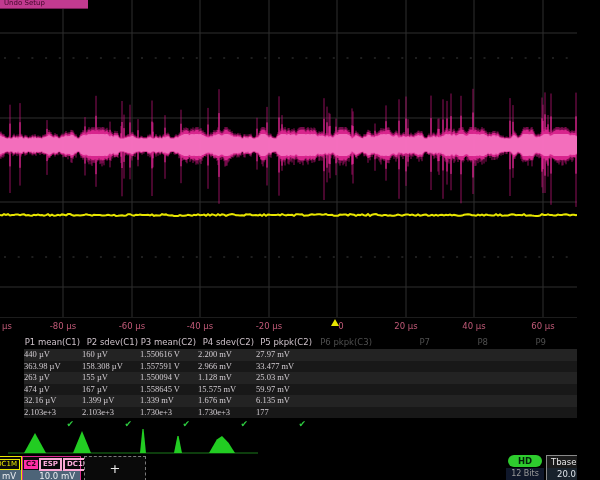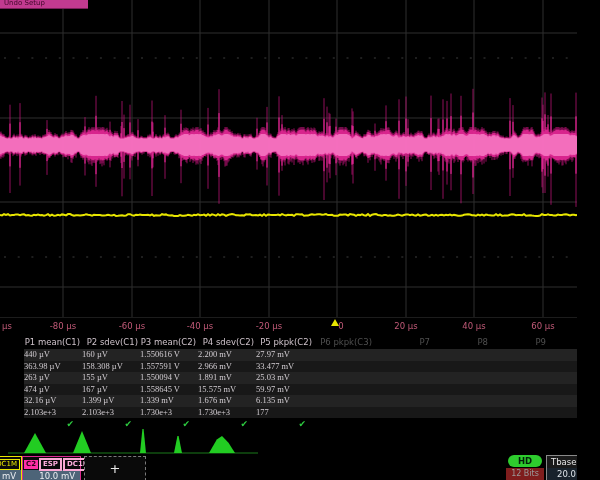--- a/index.html
+++ b/index.html
@@ -38,21 +38,21 @@
   .c1-box .badge-row{justify-content:flex-end;}
   .badge{font-size:7px;line-height:9px;padding:0 2px;white-space:nowrap;}
   .b-yellow{border:1px solid #e8e600;color:#e8e600;}
   .b-c2{background:#ff2fa6;color:#2a0018;font-weight:bold;}
   .b-mag{border:2px solid #f9a8d4;color:#ffaedd;font-weight:bold;}
   .val-row{height:13px;line-height:13px;background:#4d6478;color:#eceff2;text-align:right;padding-right:5px;font-size:8.5px;}
   .add-box{left:84px;width:62px;height:25px;border:1px dashed #7a7a7a;color:#e8e8e8;
            font-size:13px;text-align:center;line-height:24px;background:#0a0a0a;}
   .hd-badge{position:absolute;left:508px;top:455px;width:34px;height:12px;background:#2ecc2e;
             color:#03200a;font-size:8.5px;font-weight:bold;text-align:center;line-height:12px;border-radius:6px;}
-  .hd-bits{position:absolute;left:506px;top:468px;width:38px;height:12px;background:#7f1d1d;
+  .hd-bits{position:absolute;left:506px;top:468px;width:38px;height:12px;background:#0f172a;
            color:#9a9a9a;font-size:8px;text-align:center;line-height:12px;}
   .tbase-box{position:absolute;left:546px;top:455px;width:84px;height:26px;border:1px solid #8a8a8a;
              background:#101820;box-sizing:border-box;overflow:hidden;}
   .tbase-hdr{height:12px;line-height:12px;color:#e8e8e8;font-size:8.5px;padding-left:4px;background:#1a1a1a;}
   .tbase-val{height:13px;line-height:13px;color:#dde3e8;font-size:8.5px;padding-left:10px;background:#18222c;}
 </style>
 </head>
 <body>
 
 <div class="screen">
@@ -119,21 +119,21 @@
       <div class="vcell">363.98 µV</div>
       <div class="vcell">158.308 µV</div>
       <div class="vcell">1.557591 V</div>
       <div class="vcell">2.966 mV</div>
       <div class="vcell">33.477 mV</div>
     </div>
     <div class="mrow vrow odd">
       <div class="vcell">263 µV</div>
       <div class="vcell">155 µV</div>
       <div class="vcell">1.550094 V</div>
-      <div class="vcell">1.891 mV</div>
+      <div class="vcell">1.128 mV</div>
       <div class="vcell">25.03 mV</div>
     </div>
     <div class="mrow vrow even">
       <div class="vcell">474 µV</div>
       <div class="vcell">167 µV</div>
       <div class="vcell">1.558645 V</div>
       <div class="vcell">15.575 mV</div>
       <div class="vcell">59.97 mV</div>
     </div>
     <div class="mrow vrow odd">

